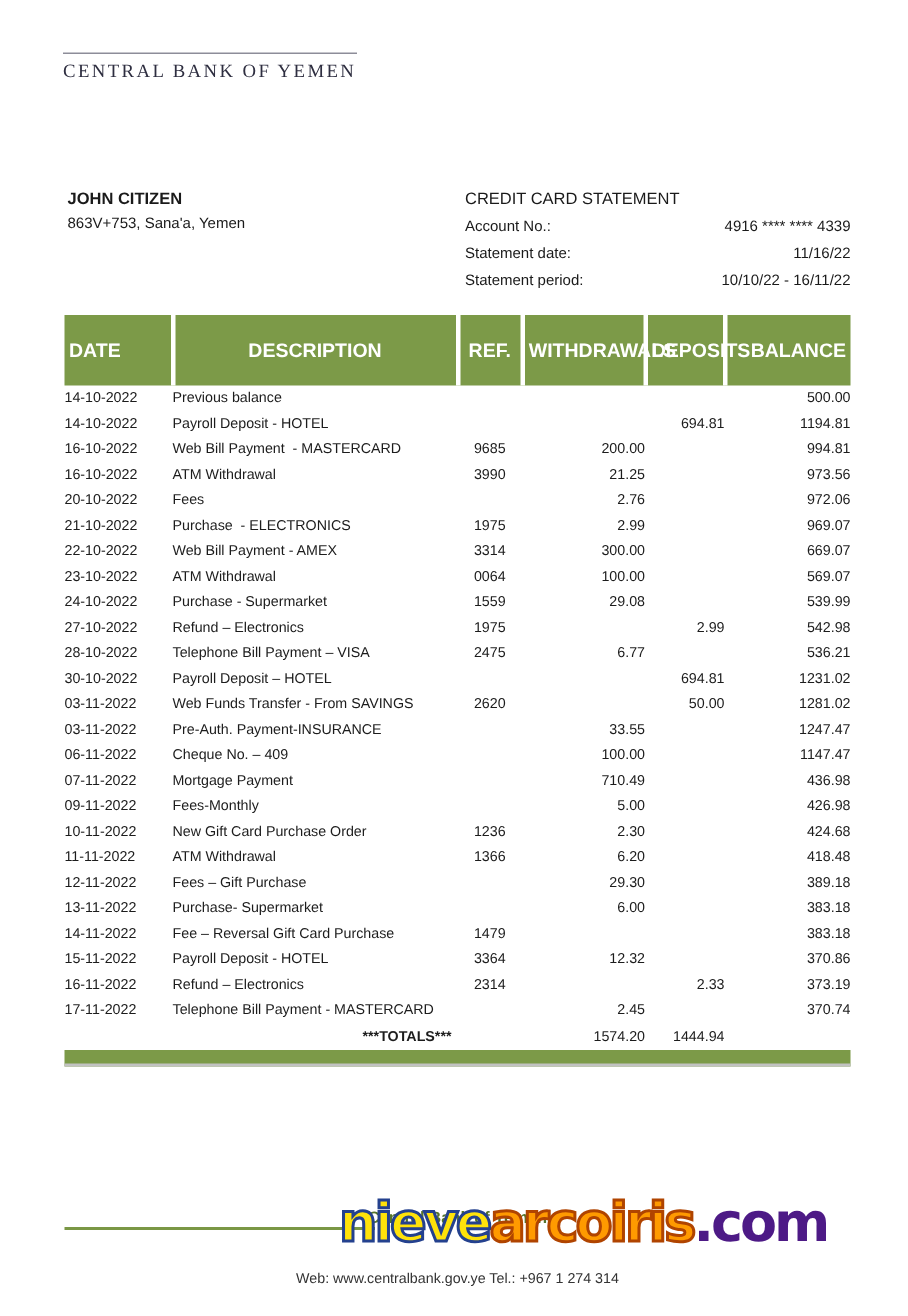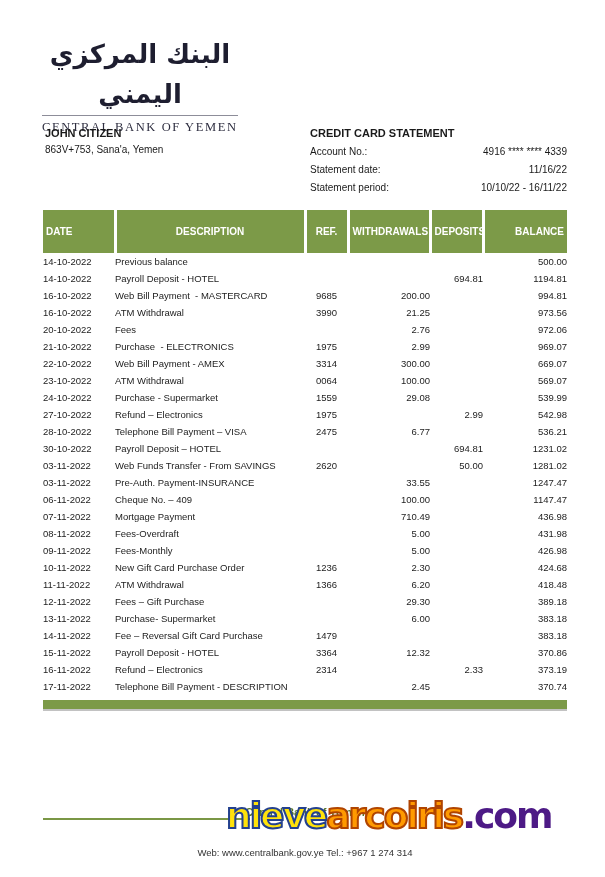--- a/index.html
+++ b/index.html
@@ -13,26 +13,26 @@
   .logo-divider { margin-top:1px; border-top:1.5px solid #8d8d99; }
   .logo-en { margin-top:4px; font-family:"Liberation Serif", serif; font-size:12.5px; letter-spacing:1.6px; color:#2e2e40; text-align:left; white-space:nowrap; }
 
   
   .customer { position:absolute; left:45px; top:127px; color:#1a1a1a; }
   .customer-name { font-size:11px; font-weight:bold; }
   .customer-address { font-size:10px; margin-top:5px; }
 
   
   .stmt { position:absolute; left:310px; top:127px; width:257px; color:#1a1a1a; }
-  .stmt-title { font-size:11px; font-weight:bold; }
+  .stmt-title { font-size:11px; font-weight:normal; }
   .stmt-row { display:flex; justify-content:space-between; font-size:10px; margin-top:7px; }
 
   
   table.txn { position:absolute; left:43px; top:210px; width:524px; border-collapse:collapse; table-layout:fixed; }
-  table.txn th { background:#7C9A48; color:#ffffff; font-size:10px; font-weight:bold; height:22px; border-right:3px solid #ffffff; padding:16px 3px; }
+  table.txn th { background:#7C9A48; color:#ffffff; font-size:13px; font-weight:bold; height:22px; border-right:3px solid #ffffff; padding:16px 3px; }
   table.txn th:last-child { border-right:none; }
   th.h-date { text-align:left; padding-left:5px; }
   th.h-desc { text-align:center; }
   th.h-ref { text-align:center; }
   th.h-wd { text-align:center; }
   th.h-dep { text-align:center;margin-left:12px; }
   th.h-bal { text-align:right; padding-right:4px; }
   table.txn td { font-size:9.5px; color:#1c1c1c; height:17px; padding:0; vertical-align:middle; }
   td.c-date { padding-left:5px; }
   td.c-desc { padding-left:2px; white-space:pre;margin-top:15px; }
@@ -57,21 +57,20 @@
   .wm-nieve { color:#FFE20A; -webkit-text-stroke:2px #24418e; }
   .wm-arcoiris { color:#FF9A00; -webkit-text-stroke:2px #b04400; }
   .wm-com { color:#4D1A86; }
 </style>
 </head>
 <body>
 
 <div class="page">
 
   <div class="logo">
-    <div class="logo-ar">البنك المركزي اليمني</div>
     <div class="logo-divider"></div>
     <div class="logo-en">CENTRAL BANK OF YEMEN</div>
   </div>
 
   <div class="customer">
     <div class="customer-name">JOHN CITIZEN</div>
     <div class="customer-address">863V+753, Sana'a, Yemen</div>
   </div>
 
   <div class="stmt">
@@ -226,28 +225,20 @@
         </tr>
         <tr>
           <td class="c-date">07-11-2022</td>
           <td class="c-desc">Mortgage Payment</td>
           <td class="c-ref"></td>
           <td class="c-wd">710.49</td>
           <td class="c-dep"></td>
           <td class="c-bal">436.98</td>
         </tr>
         <tr>
-          <td class="c-date">08-11-2022</td>
-          <td class="c-desc">Fees-Overdraft</td>
-          <td class="c-ref"></td>
-          <td class="c-wd">5.00</td>
-          <td class="c-dep"></td>
-          <td class="c-bal">431.98</td>
-        </tr>
-        <tr>
           <td class="c-date">09-11-2022</td>
           <td class="c-desc">Fees-Monthly</td>
           <td class="c-ref"></td>
           <td class="c-wd">5.00</td>
           <td class="c-dep"></td>
           <td class="c-bal">426.98</td>
         </tr>
         <tr>
           <td class="c-date">10-11-2022</td>
           <td class="c-desc">New Gift Card Purchase Order</td>
@@ -299,21 +290,21 @@
         <tr>
           <td class="c-date">16-11-2022</td>
           <td class="c-desc">Refund – Electronics</td>
           <td class="c-ref">2314</td>
           <td class="c-wd"></td>
           <td class="c-dep">2.33</td>
           <td class="c-bal">373.19</td>
         </tr>
         <tr>
           <td class="c-date">17-11-2022</td>
-          <td class="c-desc">Telephone Bill Payment - DESCRIPTION</td>
+          <td class="c-desc">Telephone Bill Payment - MASTERCARD</td>
           <td class="c-ref"></td>
           <td class="c-wd">2.45</td>
           <td class="c-dep"></td>
           <td class="c-bal">370.74</td>
         </tr>
         <tr class="totals">
           <td class="c-date"></td>
           <td class="c-desc">***TOTALS***</td>
           <td class="c-ref"></td>
           <td class="c-wd">1574.20</td>

